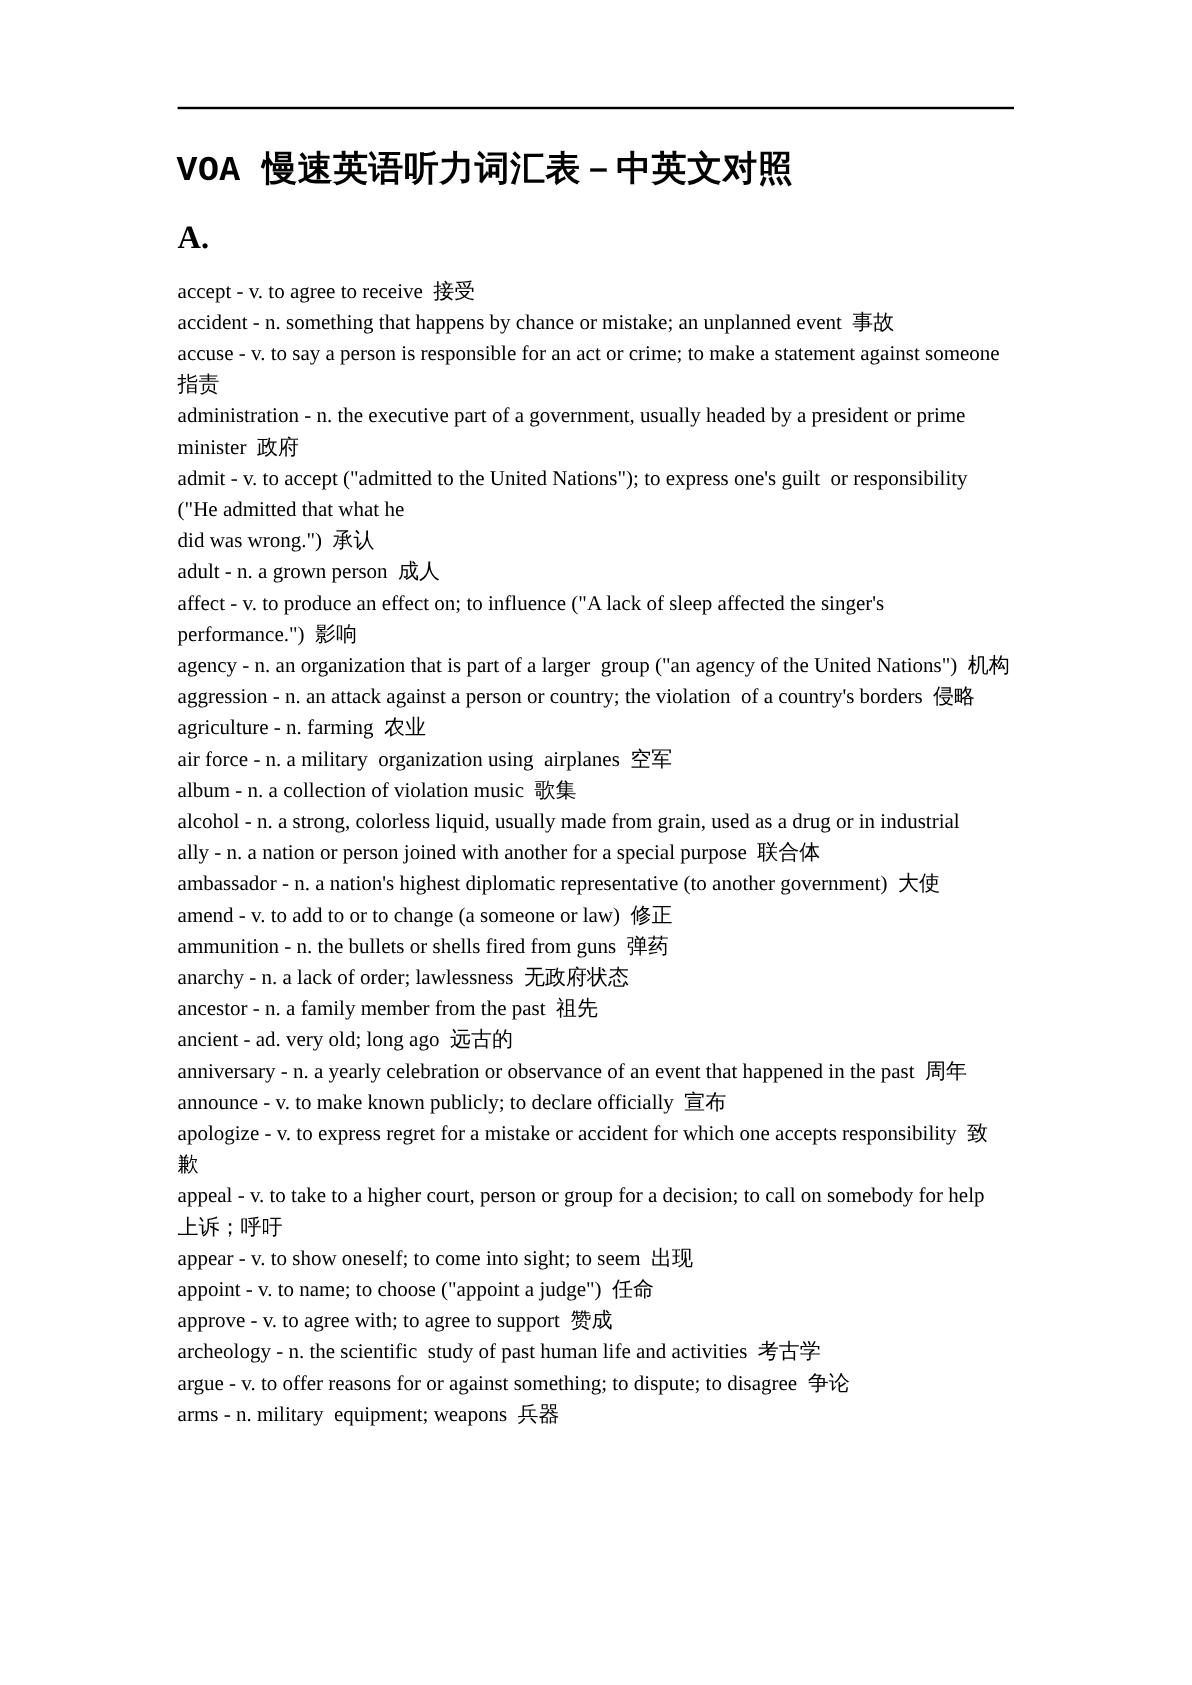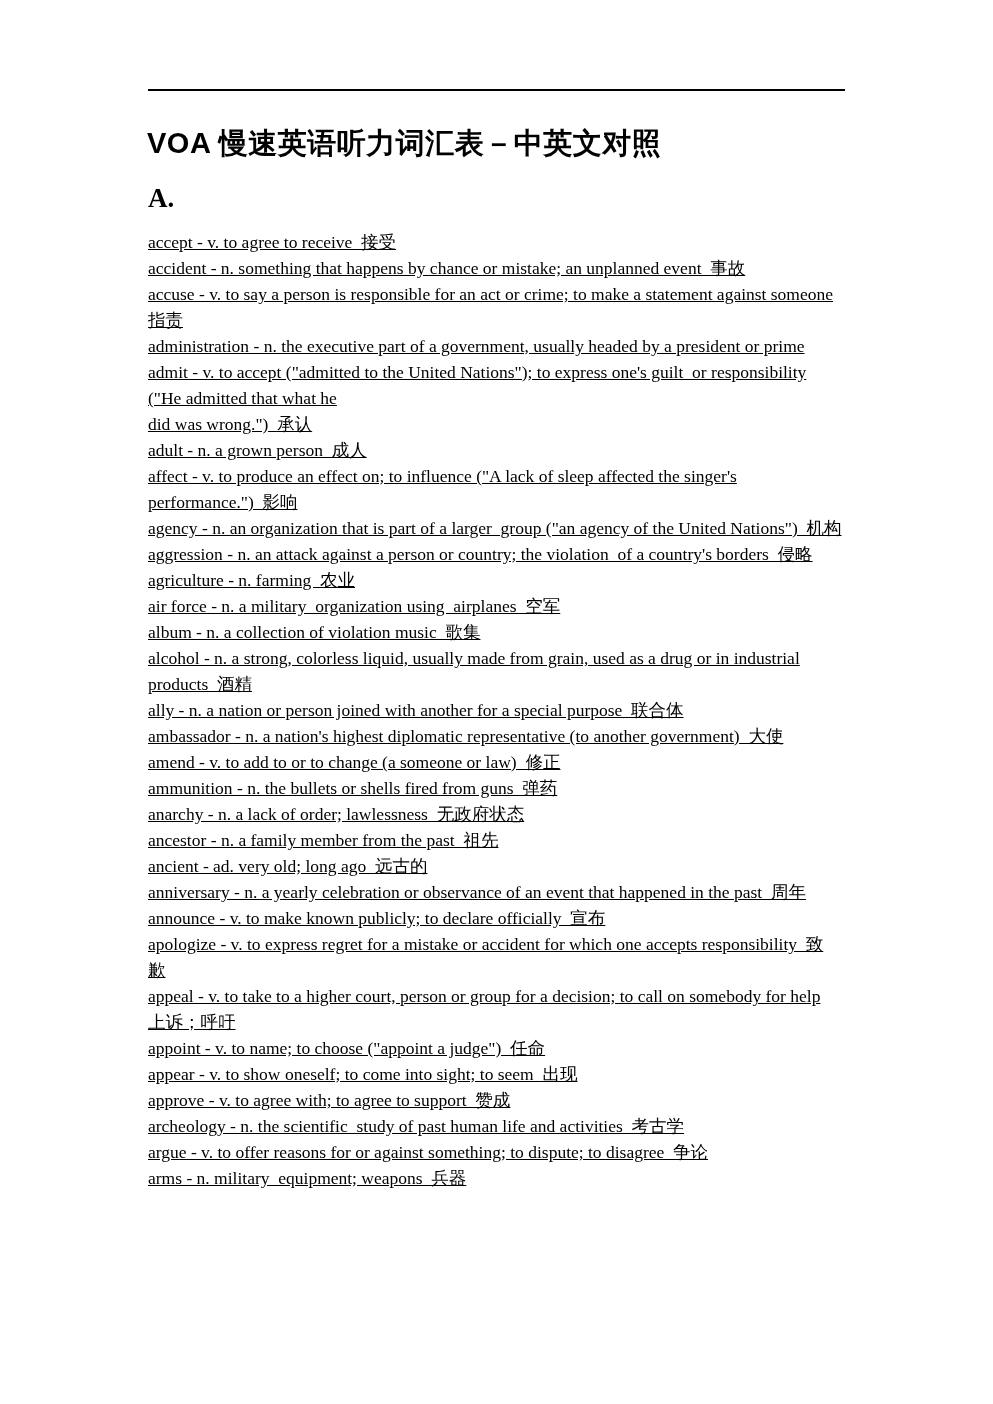--- a/index.html
+++ b/index.html
@@ -22,21 +22,21 @@
     height: 0;
     border: none;
     border-top: 2px solid #000000;
     margin: 0;
   }
   .title {
     position: absolute;
     left: 147px;
     top: 124px;
     margin: 0;
-    font-family: Liberation Sans, sans-serif;
+    font-family: Liberation Mono, monospace;
     font-weight: bold;
     font-size: 29px;
     line-height: 38px;
     color: #000000;
     white-space: nowrap;
     letter-spacing: 0.5px;
   }
   .section-heading {
     position: absolute;
     left: 148px;
@@ -50,66 +50,65 @@
   }
   .vocab {
     position: absolute;
     left: 148px;
     top: 229px;
     width: 780px;
     font-family: "Liberation Serif", "DejaVu Serif", serif;
     font-size: 17.5px;
     line-height: 26px;
     color: #000000;
-    text-decoration: underline;
   }
   .vocab .line {
     height: 26px;
     white-space: pre;
   }
 </style>
 </head>
 <body>
 
 <div class="page">
   <hr class="top-rule">
   <h1 class="title">VOA 慢速英语听力词汇表－中英文对照</h1>
   <h2 class="section-heading">A.</h2>
   <div class="vocab">
       <div class="line">accept - v. to agree to receive  接受</div>
       <div class="line">accident - n. something that happens by chance or mistake; an unplanned event  事故</div>
       <div class="line">accuse - v. to say a person is responsible for an act or crime; to make a statement against someone</div>
       <div class="line">指责</div>
       <div class="line">administration - n. the executive part of a government, usually headed by a president or prime</div>
+      <div class="line">minister  政府</div>
       <div class="line">admit - v. to accept ("admitted to the United Nations"); to express one's guilt  or responsibility</div>
       <div class="line">("He admitted that what he</div>
       <div class="line">did was wrong.")  承认</div>
       <div class="line">adult - n. a grown person  成人</div>
       <div class="line">affect - v. to produce an effect on; to influence ("A lack of sleep affected the singer's</div>
       <div class="line">performance.")  影响</div>
       <div class="line">agency - n. an organization that is part of a larger  group ("an agency of the United Nations")  机构</div>
       <div class="line">aggression - n. an attack against a person or country; the violation  of a country's borders  侵略</div>
       <div class="line">agriculture - n. farming  农业</div>
       <div class="line">air force - n. a military  organization using  airplanes  空军</div>
       <div class="line">album - n. a collection of violation music  歌集</div>
       <div class="line">alcohol - n. a strong, colorless liquid, usually made from grain, used as a drug or in industrial</div>
-      <div class="line">products  酒精</div>
       <div class="line">ally - n. a nation or person joined with another for a special purpose  联合体</div>
       <div class="line">ambassador - n. a nation's highest diplomatic representative (to another government)  大使</div>
       <div class="line">amend - v. to add to or to change (a someone or law)  修正</div>
       <div class="line">ammunition - n. the bullets or shells fired from guns  弹药</div>
       <div class="line">anarchy - n. a lack of order; lawlessness  无政府状态</div>
       <div class="line">ancestor - n. a family member from the past  祖先</div>
       <div class="line">ancient - ad. very old; long ago  远古的</div>
       <div class="line">anniversary - n. a yearly celebration or observance of an event that happened in the past  周年</div>
       <div class="line">announce - v. to make known publicly; to declare officially  宣布</div>
       <div class="line">apologize - v. to express regret for a mistake or accident for which one accepts responsibility  致</div>
       <div class="line">歉</div>
       <div class="line">appeal - v. to take to a higher court, person or group for a decision; to call on somebody for help</div>
       <div class="line">上诉；呼吁</div>
+      <div class="line">appear - v. to show oneself; to come into sight; to seem  出现</div>
       <div class="line">appoint - v. to name; to choose ("appoint a judge")  任命</div>
-      <div class="line">appear - v. to show oneself; to come into sight; to seem  出现</div>
       <div class="line">approve - v. to agree with; to agree to support  赞成</div>
       <div class="line">archeology - n. the scientific  study of past human life and activities  考古学</div>
       <div class="line">argue - v. to offer reasons for or against something; to dispute; to disagree  争论</div>
       <div class="line">arms - n. military  equipment; weapons  兵器</div>
     </div>
 </div>
 
 </body></html>

